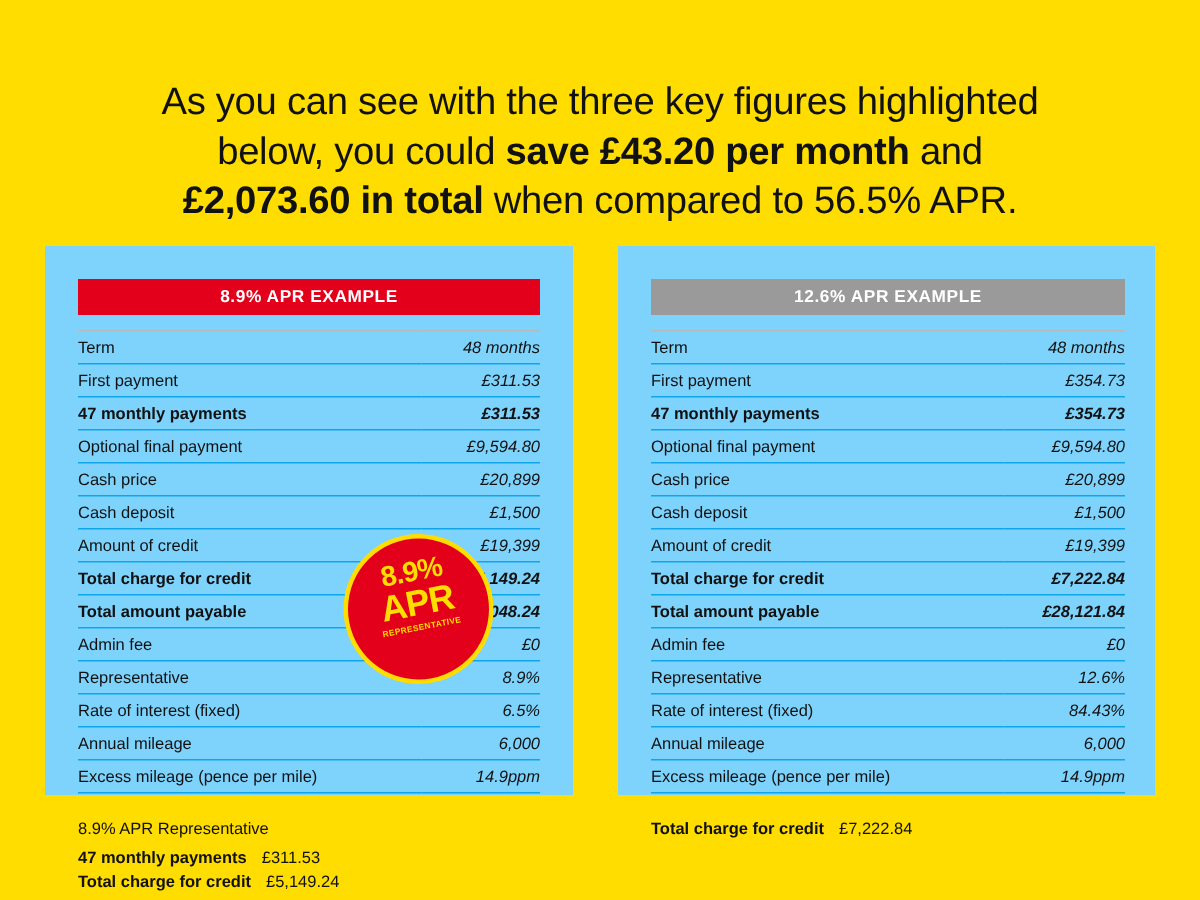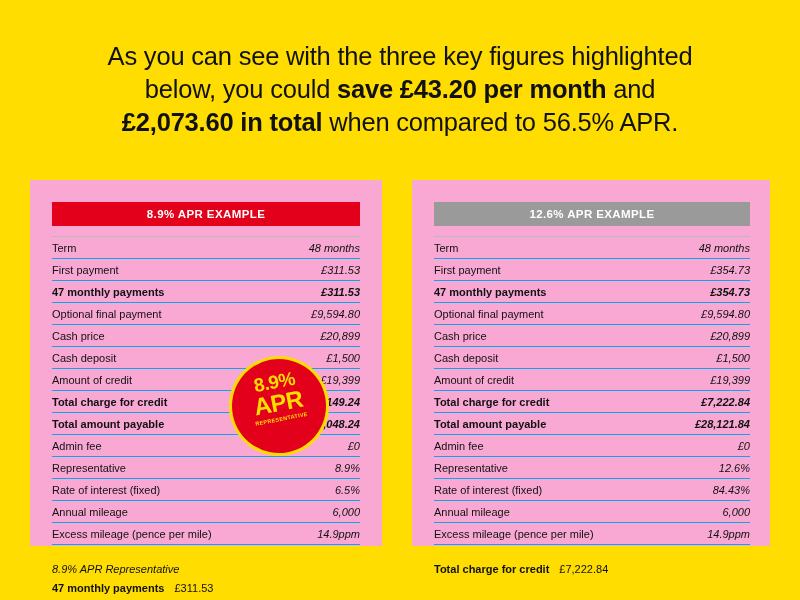--- a/index.html
+++ b/index.html
@@ -11,37 +11,37 @@
     height: 600px;
     background: #FFDD00;
     font-family: "Liberation Sans", sans-serif;
     overflow: hidden;
     position: relative;
   }
 
   
   .headline {
     position: absolute;
-    top: 40px;
+    top: 52px;
     left: 40px;
     width: 720px;
     text-align: center;
     color: #111111;
     font-size: 25.5px;
     line-height: 33px;
     letter-spacing: -0.2px;
   }
   .headline .ln { display: block; white-space: nowrap; }
   .headline b { font-weight: bold; }
 
   
   .panel {
     position: absolute;
-    top: 180px;
-    background: #f9a8d4;
+    top: 164px;
+    background: #7dd3fc;
     box-sizing: border-box;
   }
   .panel-left  { left: 30px;  width: 352px; height: 366px; }
   .panel-right { left: 412px; width: 358px; height: 366px; }
 
   .panel-inner { position: absolute; left: 22px; right: 22px; top: 22px; }
   .panel-right .panel-inner { left: 22px; right: 20px; }
 
   .panel-head {
     height: 24px;
@@ -72,21 +72,21 @@
   table.figures td.val { text-align: right; font-style: italic; }
   table.figures tr.bold td { font-weight: bold; }
 
   
   .summary {
     margin-top: 16px;
     font-size: 11px;
     color: #111111;
     line-height: 16px;
   }
-  .summary .sum-title { margin-bottom: 3px; font-style: italic; }
+  .summary .sum-title { margin-bottom: 3px; }
   .summary .sum-row { display: block; font-weight: bold; }
   .summary .sum-row .lbl { display: inline-block; }
   .summary .sum-row .amt { display: inline-block; margin-left: 10px; font-weight: normal; }
 
   
   .stamp {
     position: absolute;
     left: 232px;
     top: 359px;
     width: 94px;

